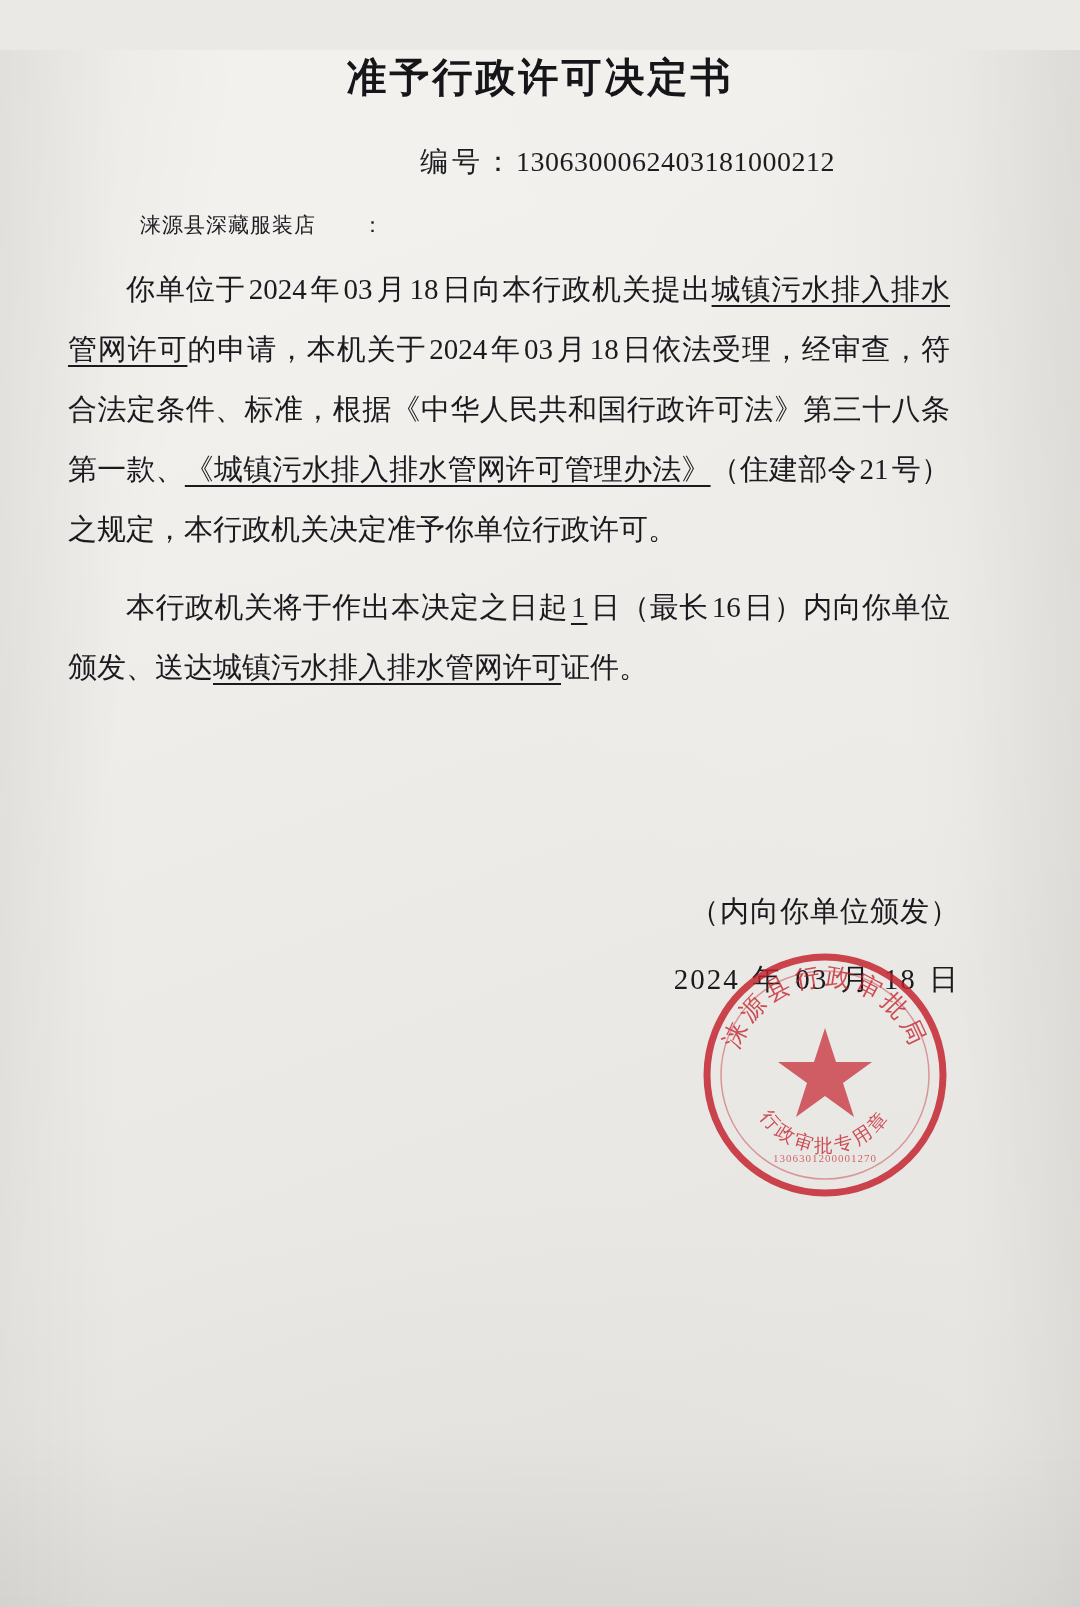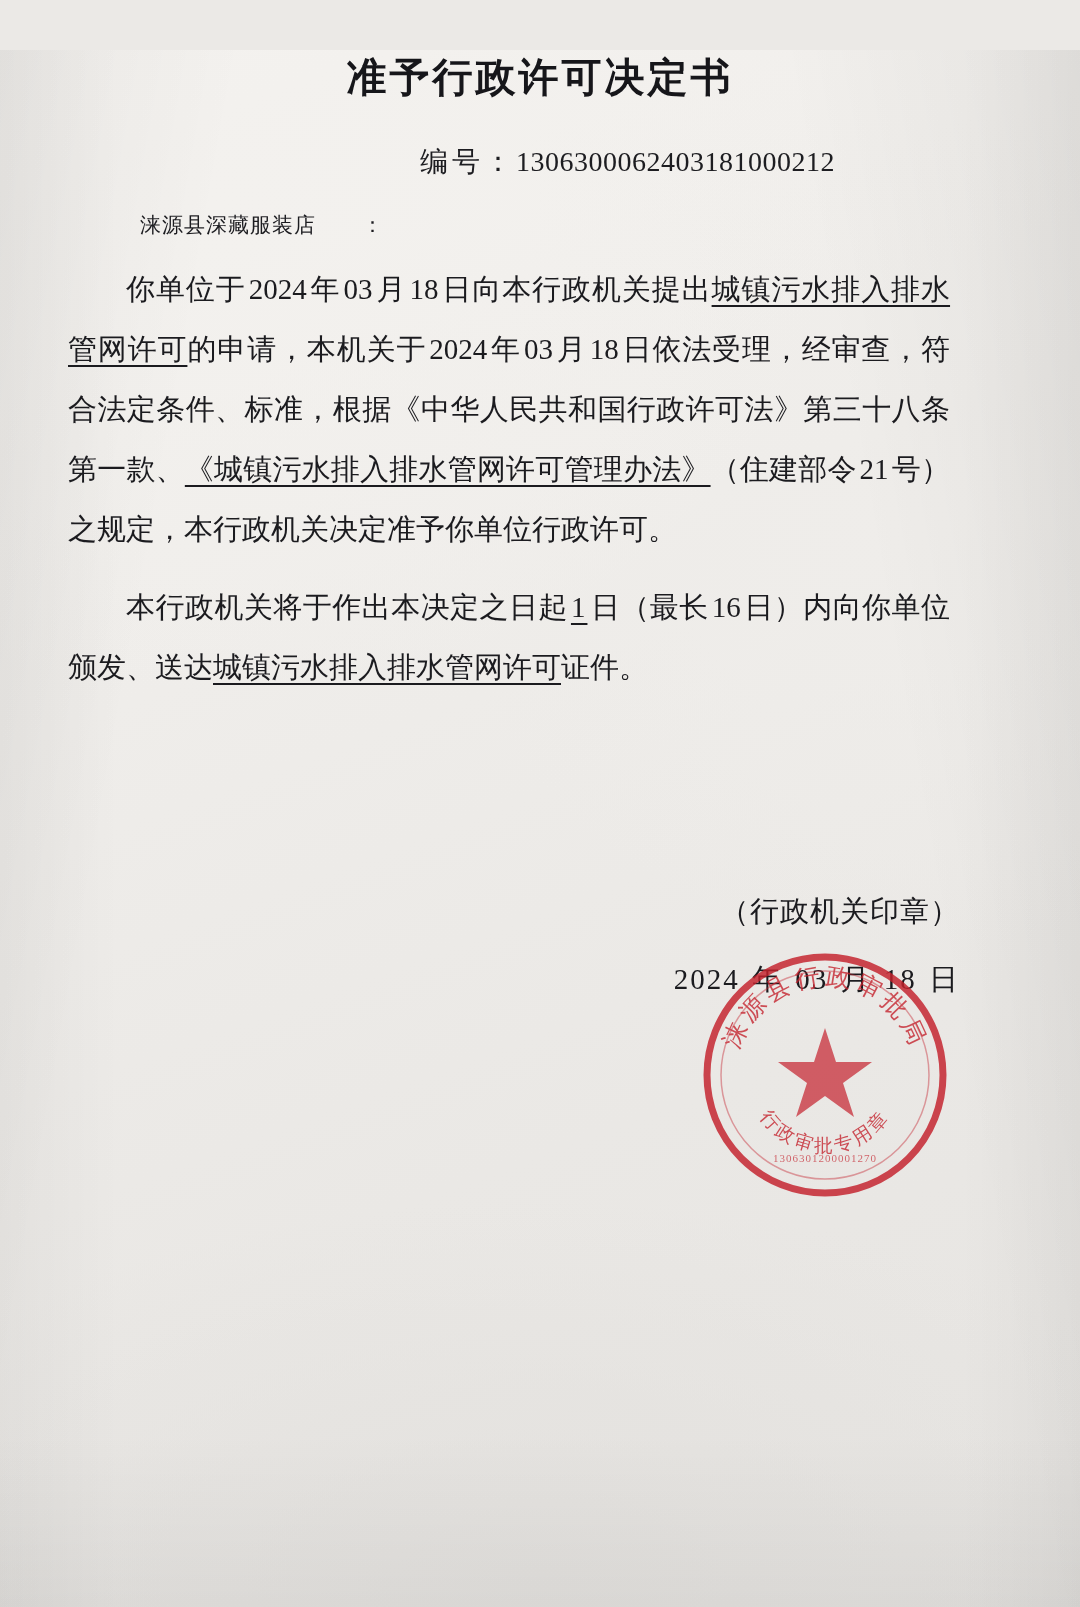--- a/index.html
+++ b/index.html
@@ -155,21 +155,21 @@
         <span>你单位于</span><span class="num">2024</span><span>年</span><span class="num">03</span><span>月</span><span class="num">18</span><span>日</span><span>向本行政机关提出</span><span class="u">城镇污水排入排水管网许可</span><span>的申请，本机关于</span><span class="num">2024</span><span>年</span><span class="num">03</span><span>月</span><span class="num">18</span><span>日</span><span>依法受理，经审查，符合法定条件、标准，根据《中华人民共和国行政许可法》第三十八条第一款、</span><span class="u">《城镇污水排入排水管网许可管理办法》</span><span>（住建部令</span><span class="num">21</span><span>号）之规定，本行政机关决定准予你单位行政许可。</span>
       </p>
 
       <p class="para">
         <span>本行政机关将于作出本决定之日起</span><span class="u num sp">1</span><span>日（最长</span><span class="num">16</span><span>日）内向你单位颁发、送达</span><span class="u">城镇污水排入排水管网许可</span><span>证件。</span>
       </p>
 
     </div>
 
     <div class="sign-block">
-      <div class="seal-label">（行政机关印章）</div>
+      <div class="seal-label">（内向你单位颁发）</div>
       <div class="sign-date">
         <span class="num">2024</span>
         <span>年</span>
         <span class="num">03</span>
         <span>月</span>
         <span class="num">18</span>
         <span>日</span>
       </div>
     </div>
 

